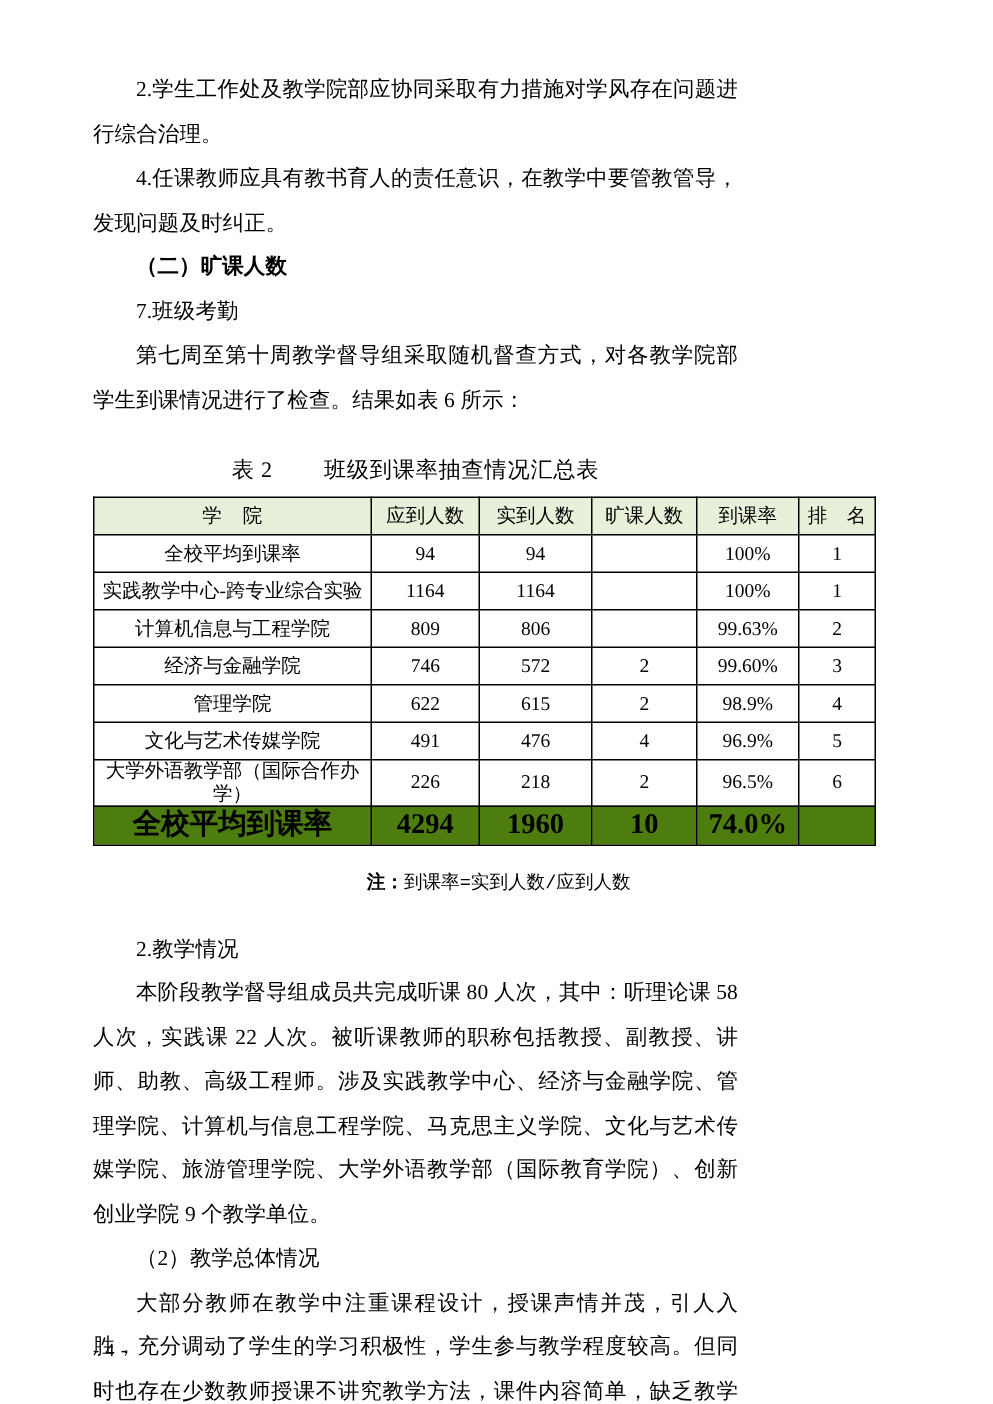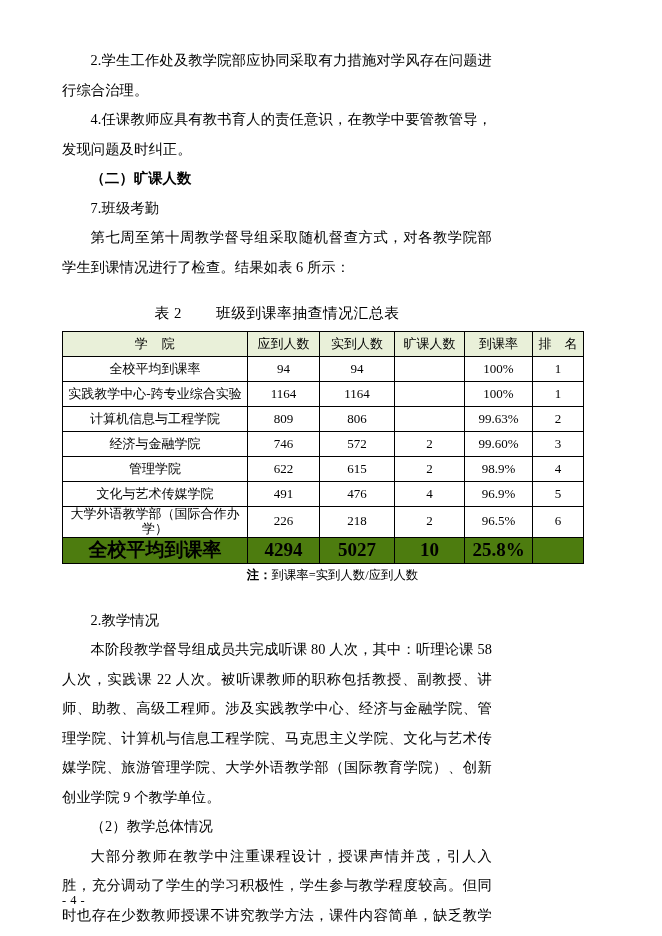--- a/index.html
+++ b/index.html
@@ -81,24 +81,25 @@
   }
   tr.total td {
     background: #4d7c0f;
     font-weight: bold;
     font-size: 19px;
     height: 25px;
   }
   .note {
     width: 521px;
     margin: 0 auto;
-    padding-top: 3px;
+    padding-top: 16px;
     font-size: 12.4px;
     text-align: center;
     padding-left: 10px;
+    font-family: Liberation Mono, monospace;
   }
   .note b { font-weight: bold; }
   .after-table { padding-top: 22px; }
   .footer-page {
     position: absolute;
     left: 62px;
     bottom: 28px;
     font-size: 12.4px;
     letter-spacing: 0.5px;
   }
@@ -191,23 +192,23 @@
         <td class="col-college">大学外语教学部（国际合作办学）</td>
         <td>226</td>
         <td>218</td>
         <td>2</td>
         <td>96.5%</td>
         <td>6</td>
       </tr>
       <tr class="total">
         <td class="col-college">全校平均到课率</td>
         <td>4294</td>
-        <td>5027</td>
+        <td>1960</td>
         <td>10</td>
-        <td>25.8%</td>
+        <td>74.0%</td>
         <td></td>
       </tr>
     </tbody>
   </table>
 
   <div class="note">
     <b>注：</b><span>到课率=实到人数/应到人数</span>
   </div>
 
   <div class="after-table">

